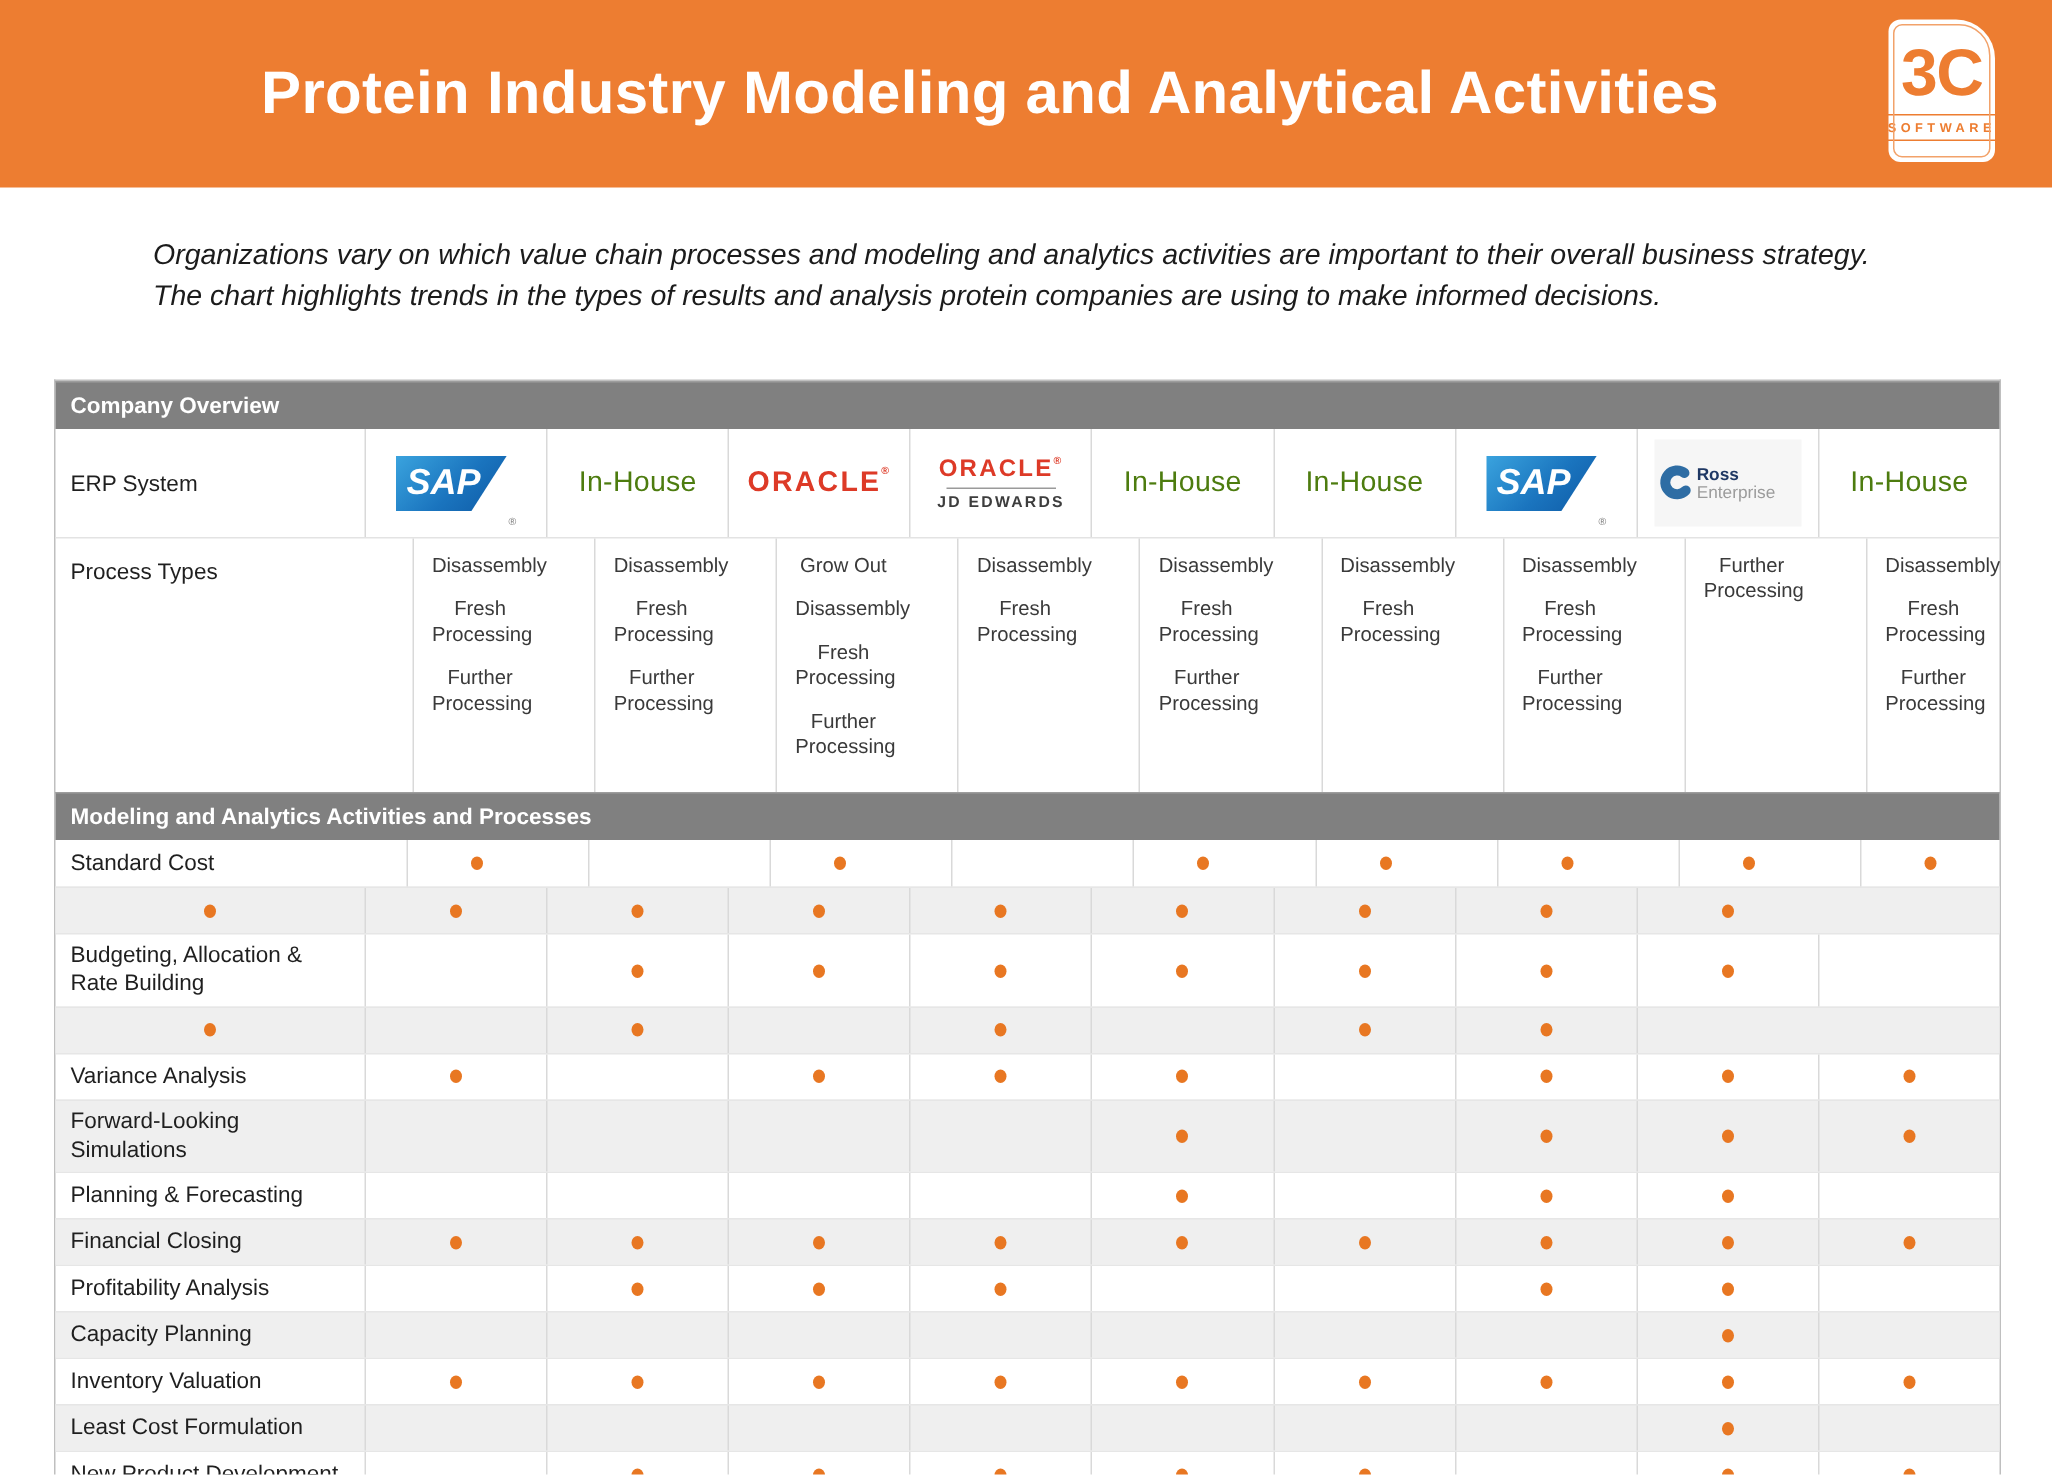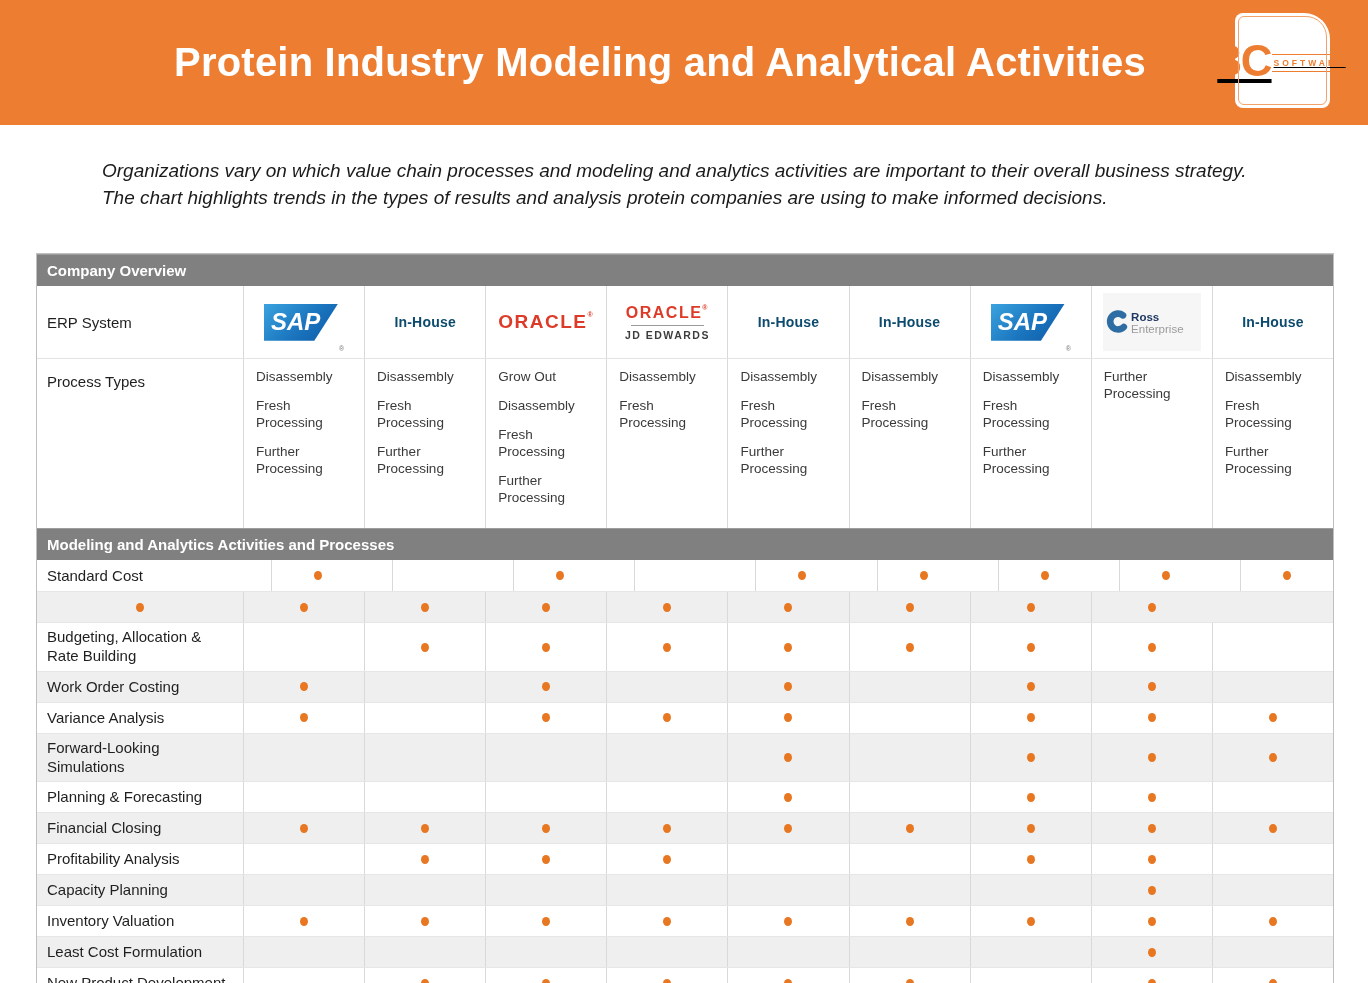--- a/index.html
+++ b/index.html
@@ -11,23 +11,23 @@
   }
 
   
   .banner { position:relative; height:125px; background:#ED7D31; }
   .banner h1 {
     margin:0; height:125px; line-height:125px; text-align:center;
     color:#ffffff; font-size:40px; font-weight:600; letter-spacing:0.2px;
     padding-right:48px;
   }
   .logo-box {
-    position:absolute; top:13px; right:38px; width:95px; height:95px;
+    position:absolute; top:13px; right:38px; width:71px; height:95px;
     background:#ffffff; border-radius:8px 26px 8px 8px;
-    display:flex; flex-direction:row; align-items:center; justify-content:center;text-decoration:underline;
+    display:flex; flex-direction:column; align-items:center; justify-content:center;
   }
   .logo-box::after {
     content:""; position:absolute; inset:3px; pointer-events:none;
     border:1px solid #f2a26a; border-radius:6px 21px 6px 6px;
   }
   .logo-3c { color:#ED7D31; font-size:44px; font-weight:800; line-height:1; letter-spacing:-1px; }
   .logo-sub {
     margin-top:5px; padding:3px 2px; color:#ED7D31;
     border-top:1.5px solid #ED7D31; border-bottom:1.5px solid #ED7D31;
     font-size:8.5px; font-weight:700; letter-spacing:3px;
@@ -55,36 +55,36 @@
   .cell:first-child { border-left:none; }
 
   .erp-row { min-height:72px; }
   .erp-row .label-cell, .process-row .label-cell {
     font-size:15px; color:#1f1f1f; padding:8px 10px;
     display:flex; align-items:center;
   }
   .process-row .label-cell { align-items:flex-start; padding-top:14px; }
   .logo-cell { display:flex; align-items:center; justify-content:center; padding:6px 2px; }
 
-  .process-row { border-top:1px solid #e3e3e3; min-height:146px; }
-  .process-cell { padding:10px 12px; }
+  .process-row { border-top:1px solid #e3e3e3; min-height:146px;gap:32px; }
+  .process-cell { text-align:center; padding:10px 12px; }
   .p-item { font-size:13.5px; color:#3a3a3a; line-height:1.25; margin-bottom:12px; }
 
   .activity-row { min-height:31px; border-top:1px solid #e6e6e6; }
   .activity-row:first-child { border-top:none;gap:28px; }
   .activity-row.striped { background:#efefef; }
   .activity-row .label-cell {
     font-size:15px; color:#1f1f1f; padding:5px 10px; line-height:1.25;
     display:flex; align-items:center;
   }
   .dot-cell { display:flex; align-items:center; justify-content:center; }
   .dot { width:8px; height:9px; border-radius:50%; background:#E87722; }
 
   
-  .inhouse { font-weight:700; font-size:14px; color:#0c4a6e; letter-spacing:0.2px; }
+  .inhouse { font-weight:400; font-size:19px; color:#4d7c0f; letter-spacing:0.2px; }
 
   .sap-logo {
     width:74px; height:37px; padding-left:7px;
     background:linear-gradient(135deg, #3aa3de 0%, #1a74be 55%, #0e59a4 100%);
     clip-path:polygon(0 0, 100% 0, 68% 100%, 0 100%);
     display:flex; align-items:center;text-align:center;
   }
   .sap-text { color:#ffffff; font-size:24px; font-weight:800; font-style:italic; line-height:1; }
   .sap-reg { font-size:7px; color:#777; align-self:flex-end; margin-left:1px; }
 
@@ -296,23 +296,20 @@
           </div>
           <div class="cell dot-cell">
             <span class="dot"></span>
           </div>
           <div class="cell dot-cell">
             <span class="dot"></span>
           </div>
           <div class="cell dot-cell"></div>
         </div>
         <div class="grid-row activity-row striped">
-          <div class="cell label-cell">
-            <span>Work Order Costing</span>
-          </div>
           <div class="cell dot-cell">
             <span class="dot"></span>
           </div>
           <div class="cell dot-cell"></div>
           <div class="cell dot-cell">
             <span class="dot"></span>
           </div>
           <div class="cell dot-cell"></div>
           <div class="cell dot-cell">
             <span class="dot"></span>

